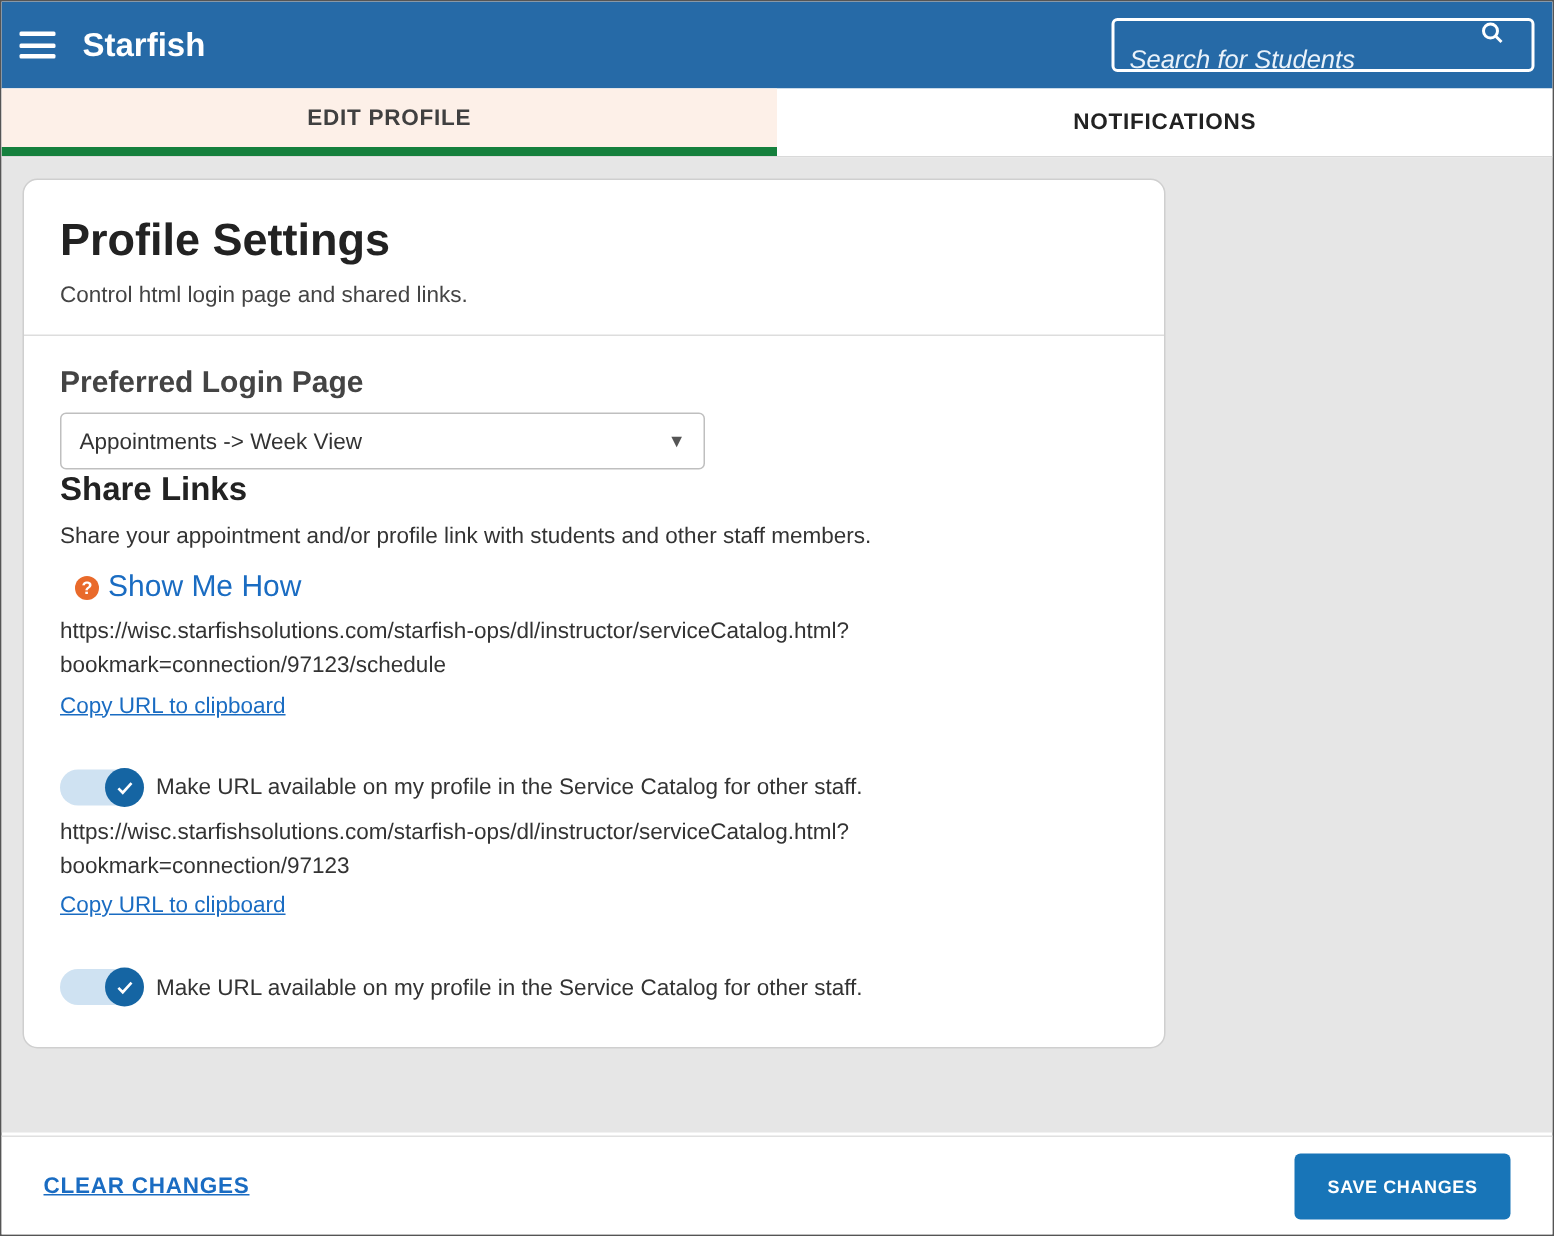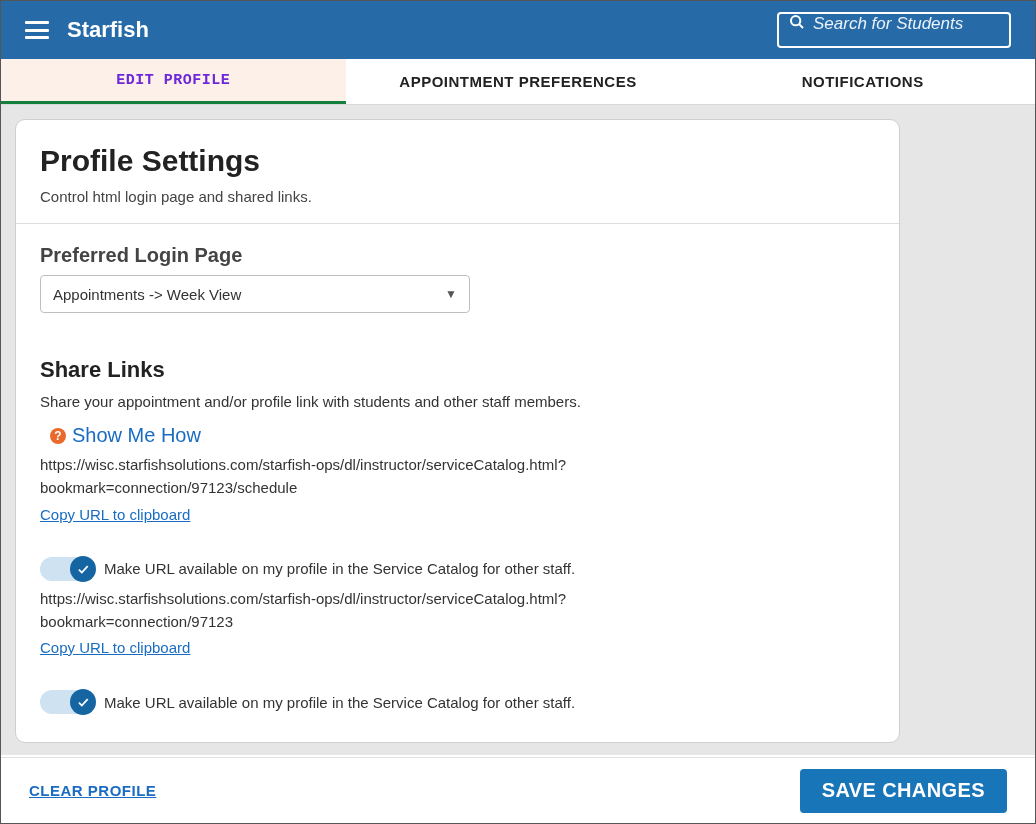--- a/index.html
+++ b/index.html
@@ -11,40 +11,41 @@
       overflow: hidden;
       position: relative;
       border: 1px solid #555;
     }
     
     .topbar {
       background: #266aa7;
       height: 58px;
       display: flex;
       align-items: center;
-      padding: 0 24px;
+      padding: 0 12px;
       justify-content: space-between;
     }
     .topbar-left { display: flex; align-items: center; gap: 18px; }
     .hamburger {
       width: 24px; height: 18px; display: flex; flex-direction: column; justify-content: space-between;
       cursor: pointer;
     }
     .hamburger span { display: block; height: 3px; background: #fff; border-radius: 1px; }
     .app-title { color: #fff; font-size: 22px; font-weight: 700; }
     .search-wrap {
       position: relative;
-      width: 234px;
+      width: 282px;
       border: 2px solid #fff;
       border-radius: 4px;
       height: 36px;
       display: flex;
-      align-items: flex-start;
+      align-items: flex-end;
       padding: 0 10px;
       color: #fff;
+      flex-direction: column;
     }
     .search-wrap input {
       background: transparent; border: none; outline: none;
       color: #fff; font-size: 17px; font-style: italic; width: 100%;
     }
     .search-wrap input::placeholder { color: #eaf2fa; font-style: italic; }
     .search-icon { margin-right: 8px; display: inline-flex; }
     
     .tabs {
       display: flex;
@@ -58,53 +59,52 @@
       align-items: center;
       justify-content: center;
       font-weight: 700;
       letter-spacing: .5px;
       font-size: 15px;
       color: #222;
       cursor: pointer;
     }
     .tab.active {
       background: #fdf0e8;
-      color: #6d28d9;
-      border-bottom: 3px solid #15803d;
-      font-family: Liberation Mono, monospace;
+      color: #404040;
+      border-bottom: 6px solid #15803d;
     }
     
     .content-area {
       background: #e6e6e6;
       padding: 14px 14px 0 14px;
       height: calc(824px - 58px - 46px - 70px);
       overflow-y: auto;
       position: relative;
     }
     .card {
       background: #fff;
       border: 1px solid #cfcfcf;
       border-radius: 10px;
-      width: 885px;
+      width: 762px;
       padding: 24px 24px 28px 24px;
       position: relative;
     }
     .page-title { font-size: 30px; font-weight: 700; color: #222; margin-bottom: 10px; }
     .page-subtitle { font-size: 15px; color: #444; margin-bottom: 18px; }
     .card hr { border: none; border-top: 1px solid #ddd; margin: 0 -24px 20px -24px; }
     .field-label { font-weight: 700; font-size: 20px; color: #444; margin-bottom: 8px; }
     .select {
       width: 430px; height: 38px;
       border: 1px solid #bfbfbf; border-radius: 4px;
       display: flex; align-items: center; justify-content: space-between;
       padding: 4px 12px; font-size: 15px; color: #333; cursor: pointer;
       background:#fff;
     }
     .select .chevron { color:#555; font-size:12px; }
-    .section-title { font-size: 22px; font-weight: 700; color: #222; margin-top: 44px; }
+    .section-title { font-size: 22px; font-weight: 700; color: #222; }
     .section-desc { font-size: 15px; color: #333; margin-top: 10px; }
     .help-row { display:flex; align-items:center; gap:6px; margin:14px 0 0 10px; }
     .help-icon {
       width:16px; height:16px; border-radius:50%;
       background:#e96a2b; color:#fff; font-weight:700; font-size:12px;
       display:inline-flex; align-items:center; justify-content:center;
     }
     .help-link { color:#1a6cc2; font-size:20px; cursor:pointer; }
     .sub-label { font-weight:700; font-size:17px; color:#444; margin-top:28px; }
     .url-text { font-size:15px; color:#333; margin-top:6px; word-break:break-word; line-height:1.55; max-width:710px; }
@@ -128,21 +128,21 @@
       display:flex; align-items:center; justify-content:space-between;
       padding: 0 28px;
     }
     .clear-btn {
       color:#1a6cc2; font-weight:700; letter-spacing:.5px;
       font-size:15px; text-decoration:underline; cursor:pointer;
       background:none; border:none;
     }
     .save-btn {
       background:#1875b8; color:#fff; font-weight:700; border:none;
-      border-radius:4px; height:44px; padding:0 22px; font-size:20px;
+      border-radius:4px; height:44px; padding:0 22px; font-size:12px;
       letter-spacing:.4px; cursor:pointer;
     }
     
     .content-area::-webkit-scrollbar { width:10px; }
     .content-area::-webkit-scrollbar-thumb { background:#b5b5b5; border-radius:5px; }
     .content-area::-webkit-scrollbar-track { background:transparent; }
   </style>
 </head>
 <body>
 
@@ -161,21 +161,20 @@
           <circle cx="10" cy="10" r="7"></circle>
           <line x1="21" y1="21" x2="15.5" y2="15.5"></line>
         </svg>
     </span>
     <input type="text" placeholder="Search for Students" style="">
   </div>
 </div>
 
 <div class="tabs">
   <div class="tab active">EDIT PROFILE</div>
-  <div class="tab">APPOINTMENT PREFERENCES</div>
   <div class="tab">NOTIFICATIONS</div>
 </div>
 
 <div class="content-area">
   <div class="card">
     <div class="page-title">Profile Settings</div>
     <div class="page-subtitle">Control html login page and shared links.</div>
     <hr>
     <div class="field-label">Preferred Login Page</div>
     <div class="select">
@@ -215,15 +214,15 @@
             </svg>
         </div>
       </div>
       <span class="toggle-label">Make URL available on my profile in the Service Catalog for other staff.</span>
     </div>
   </div>
 
 </div>
 
 <div class="footer">
-  <button class="clear-btn">CLEAR PROFILE</button>
+  <button class="clear-btn">CLEAR CHANGES</button>
   <button class="save-btn">SAVE CHANGES</button>
 </div>
 
 </body></html>

